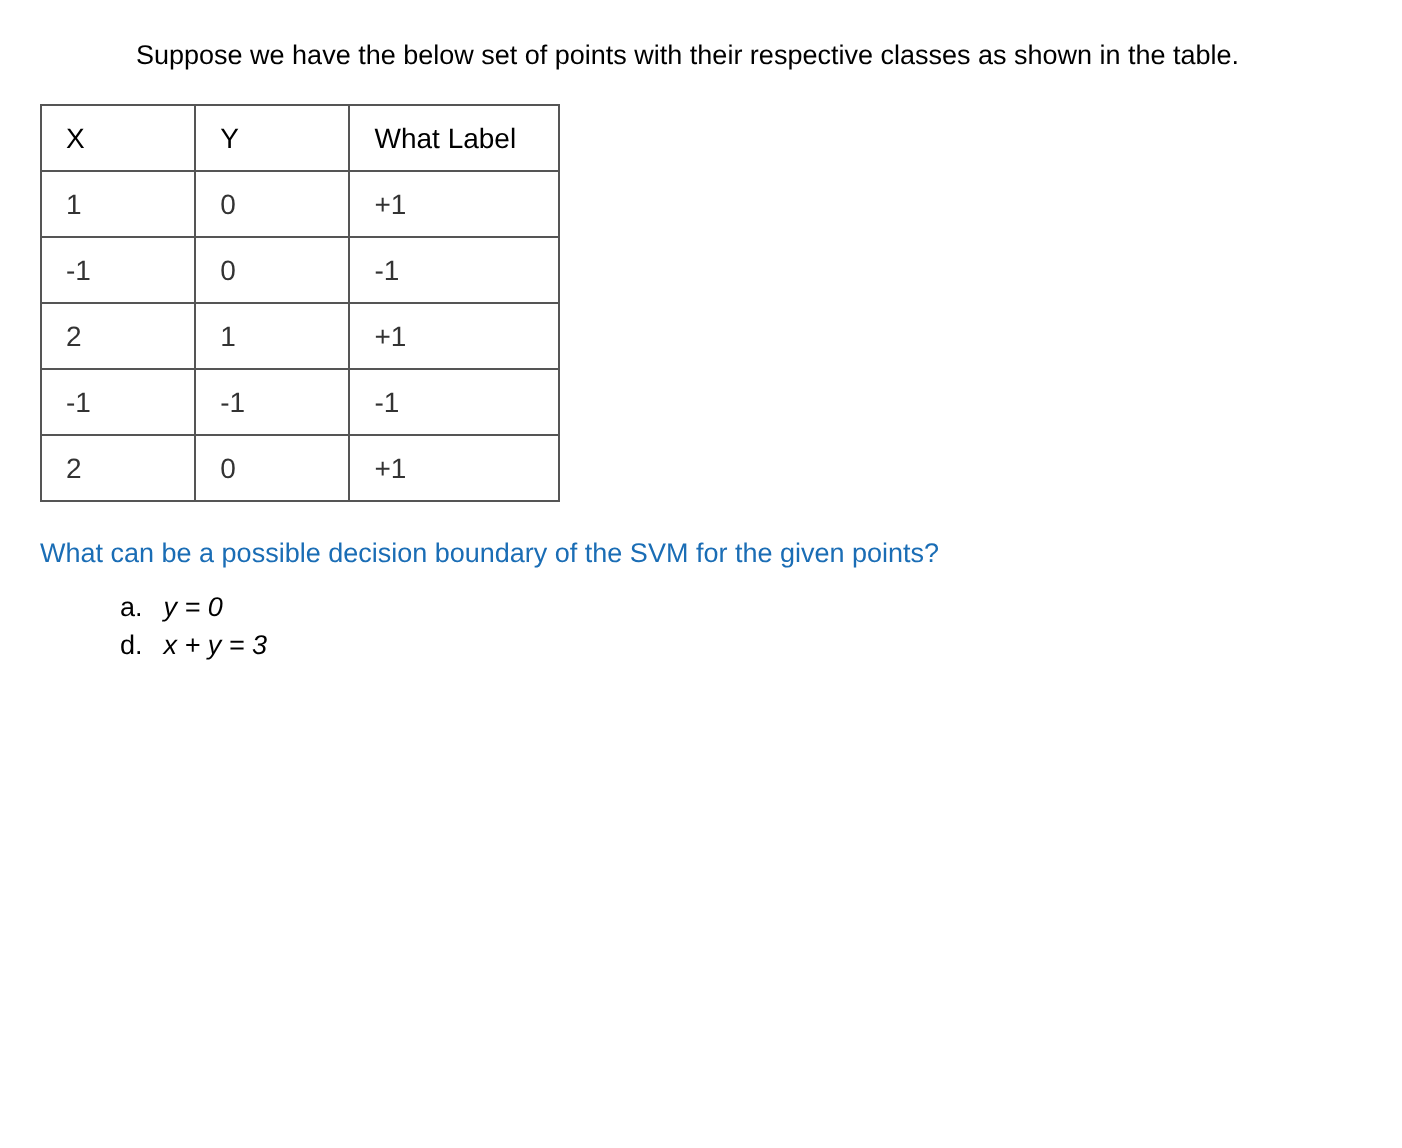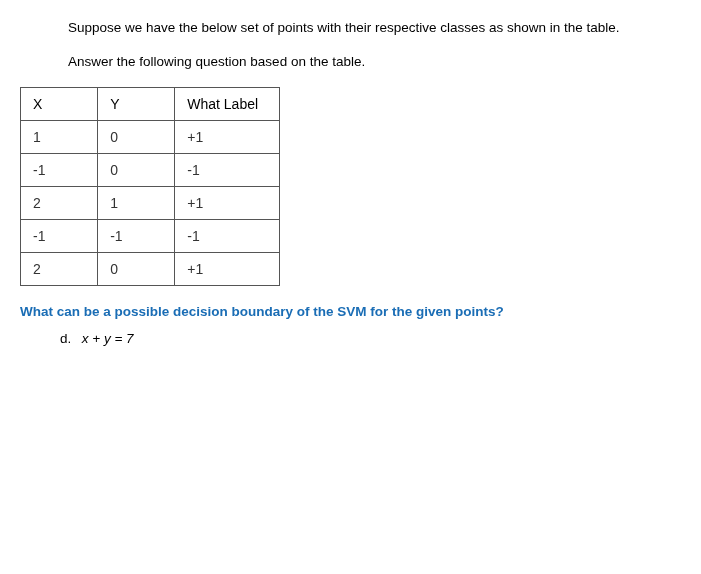--- a/index.html
+++ b/index.html
@@ -45,21 +45,20 @@
     }
 
     td {
       color: #333;
     }
 
     .question-text {
       color: #1a6db5;
       font-size: 13.5px;
       margin-bottom: 12px;
-      font-weight: bold;
     }
 
     .options {
       list-style: none;
       padding-left: 40px;
     }
 
     .options li {
       margin-bottom: 4px;
       font-size: 13.5px;
@@ -73,21 +72,20 @@
 
     .math {
       font-style: italic;
     }
   </style>
 </head>
 <body>
 
 <div>
   <p class="intro-text">Suppose we have the below set of points with their respective classes as shown in the table.</p>
-  <p class="intro-text">Answer the following question based on the table.</p>
 </div>
 
 <table>
   <thead>
     <tr>
       <th>X</th>
       <th>Y</th>
       <th>What Label</th>
     </tr>
   </thead>
@@ -116,14 +114,15 @@
         <td>2</td>
         <td>0</td>
         <td>+1</td>
       </tr>
     </tbody>
 </table>
 
 <p class="question-text">What can be a possible decision boundary of the SVM for the given points?</p>
 
 <ul class="options" id="options-list">
-    <li><span class="option-letter">d.</span> <span class="math">x + y = 7</span></li>
+<li><span class="option-letter">a.</span> <span class="math">y = 0</span></li>
+    <li><span class="option-letter">d.</span> <span class="math">x + y = 3</span></li>
   </ul>
 
 </body></html>

